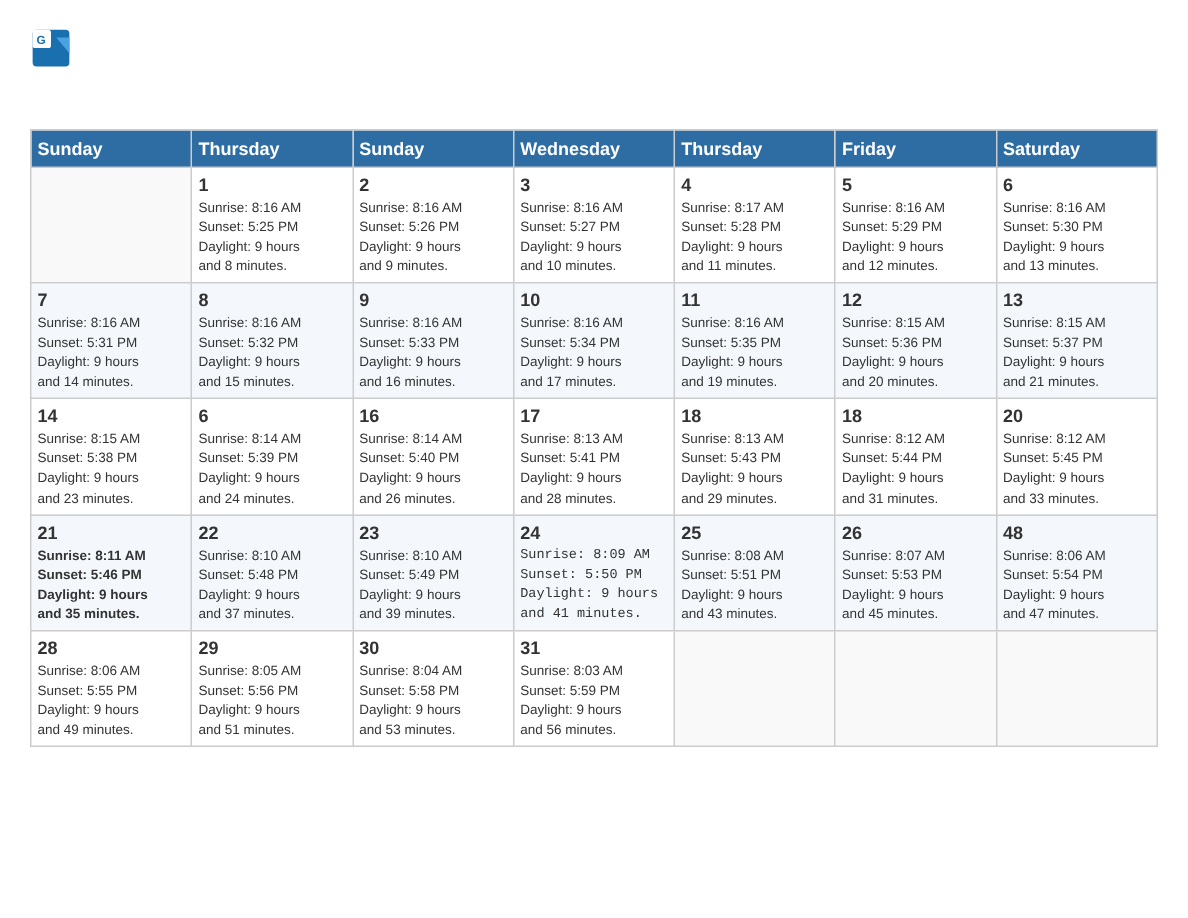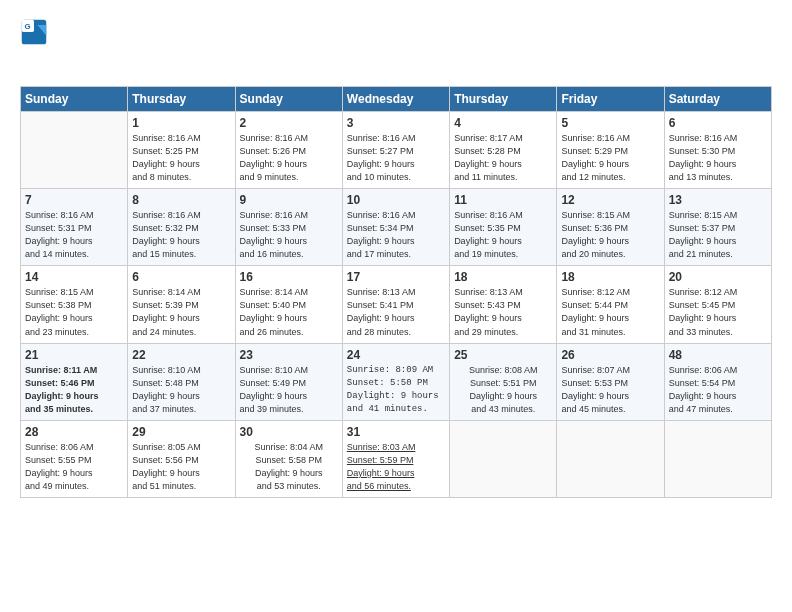--- a/index.html
+++ b/index.html
@@ -304,21 +304,21 @@
           </td>
           <td>
             <span class="day-num">24</span>
             <div class="day-detail" style="white-space: pre-line; font-family: Liberation Mono, monospace;">Sunrise: 8:09 AM
 Sunset: 5:50 PM
 Daylight: 9 hours
 and 41 minutes.</div>
           </td>
           <td>
             <span class="day-num">25</span>
-            <div class="day-detail" style="white-space: pre-line; text-align: center;">Sunrise: 8:08 AM
+            <div class="day-detail" style="white-space: pre-line;">Sunrise: 8:08 AM
 Sunset: 5:51 PM
 Daylight: 9 hours
 and 43 minutes.</div>
           </td>
           <td>
             <span class="day-num">26</span>
             <div class="day-detail" style="white-space: pre-line;">Sunrise: 8:07 AM
 Sunset: 5:53 PM
 Daylight: 9 hours
 and 45 minutes.</div>
@@ -341,28 +341,28 @@
           </td>
           <td>
             <span class="day-num">29</span>
             <div class="day-detail" style="white-space: pre-line;">Sunrise: 8:05 AM
 Sunset: 5:56 PM
 Daylight: 9 hours
 and 51 minutes.</div>
           </td>
           <td>
             <span class="day-num">30</span>
-            <div class="day-detail" style="white-space: pre-line; text-align: center;">Sunrise: 8:04 AM
+            <div class="day-detail" style="white-space: pre-line;">Sunrise: 8:04 AM
 Sunset: 5:58 PM
 Daylight: 9 hours
 and 53 minutes.</div>
           </td>
           <td>
             <span class="day-num">31</span>
-            <div class="day-detail" style="white-space: pre-line; text-decoration: underline;">Sunrise: 8:03 AM
+            <div class="day-detail" style="white-space: pre-line;">Sunrise: 8:03 AM
 Sunset: 5:59 PM
 Daylight: 9 hours
 and 56 minutes.</div>
           </td>
           <td class="empty"></td>
           <td class="empty"></td>
           <td class="empty"></td>
         </tr>
       </tbody>
   </table>

